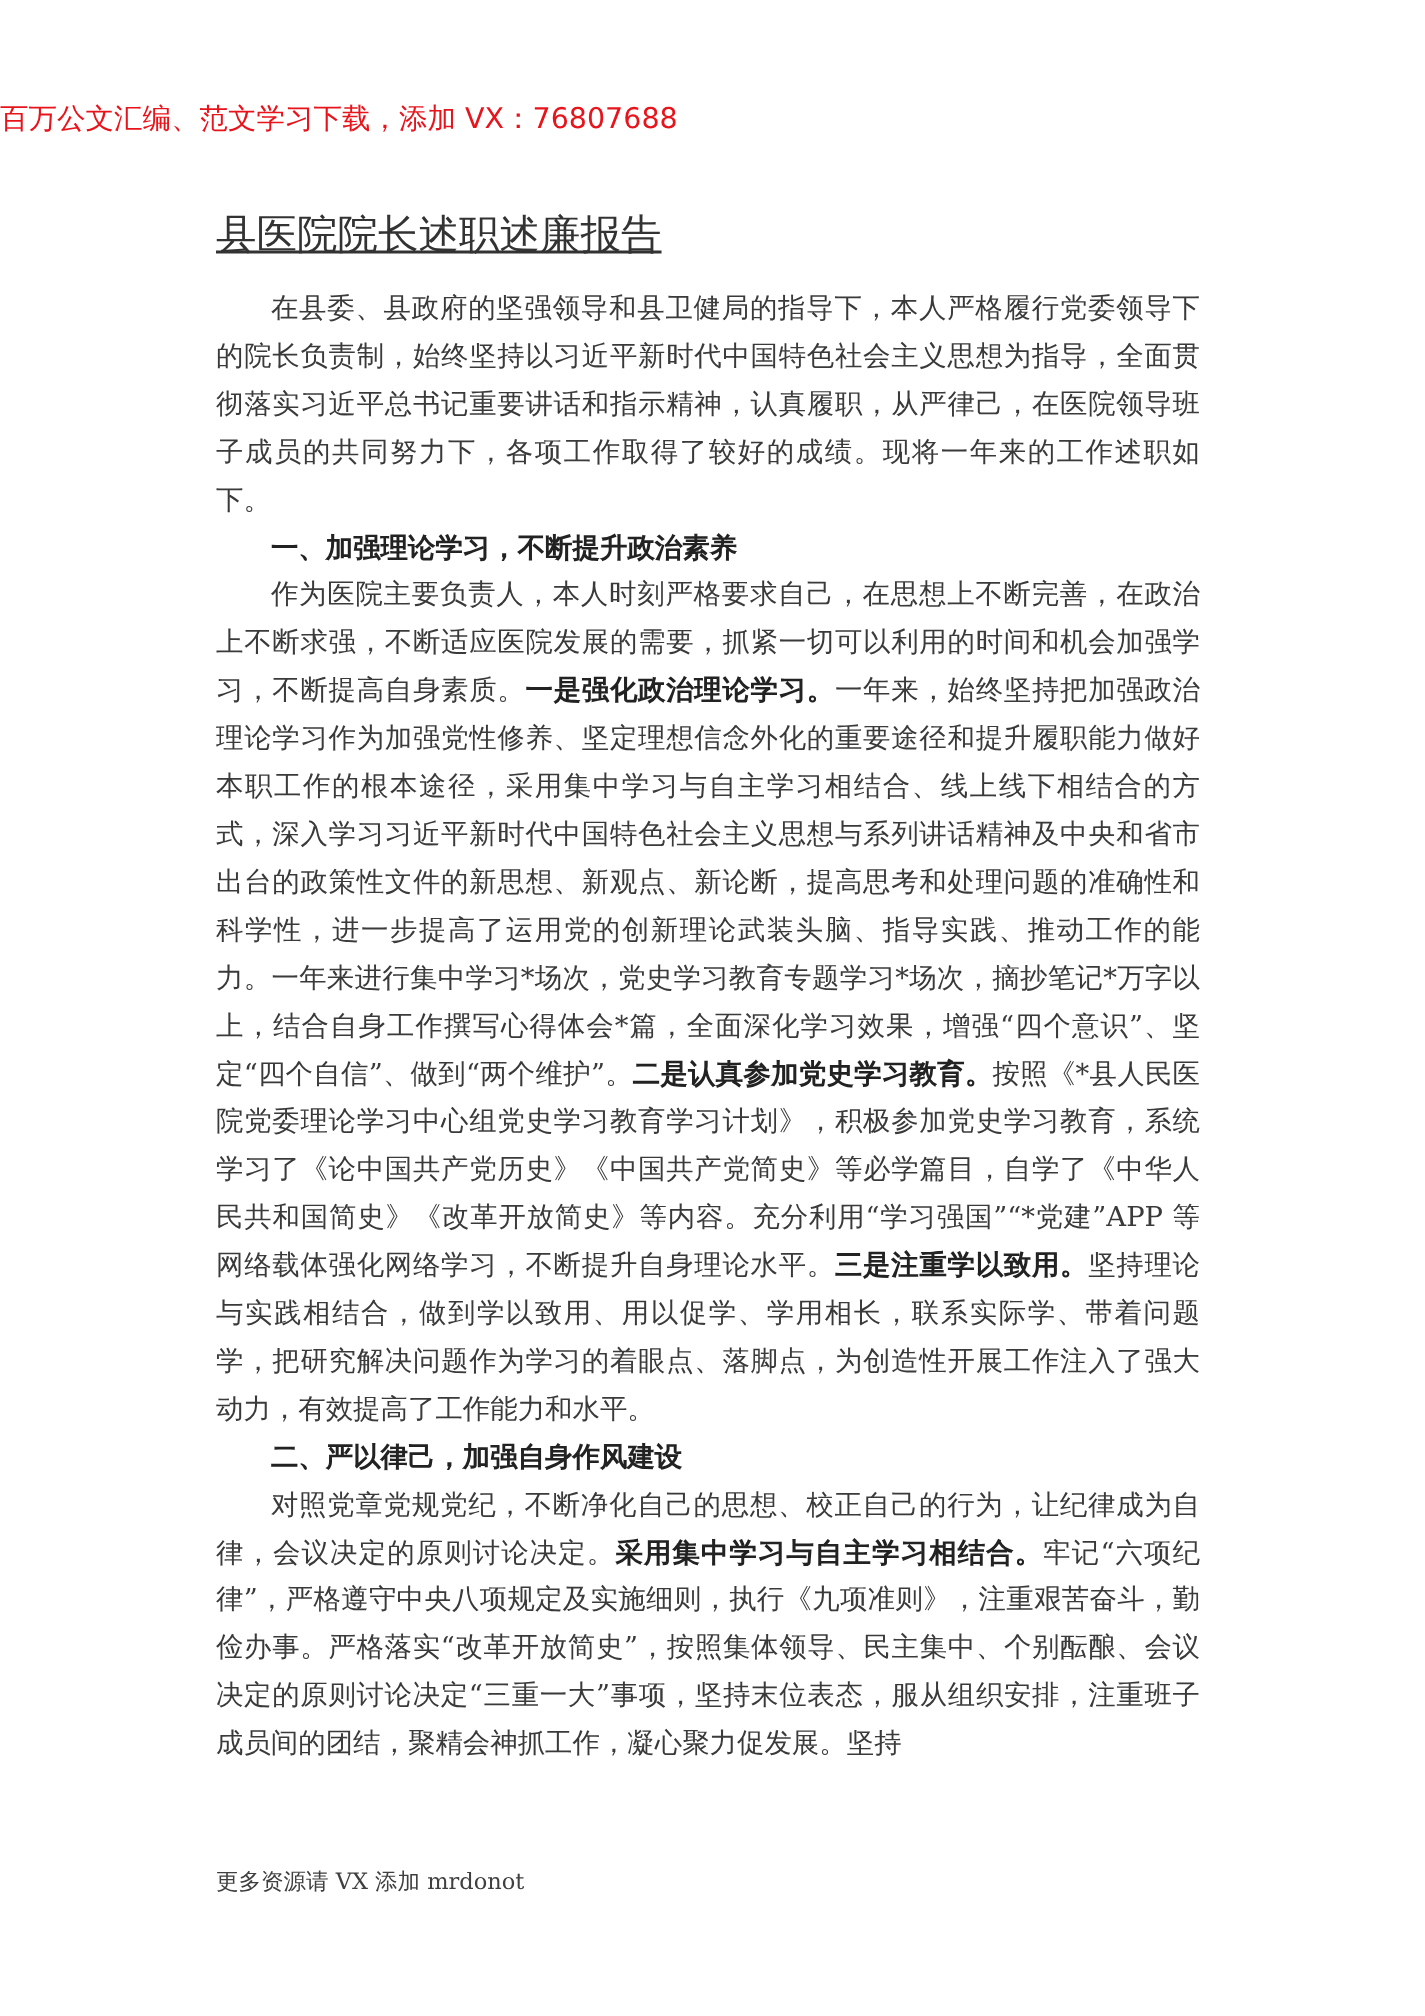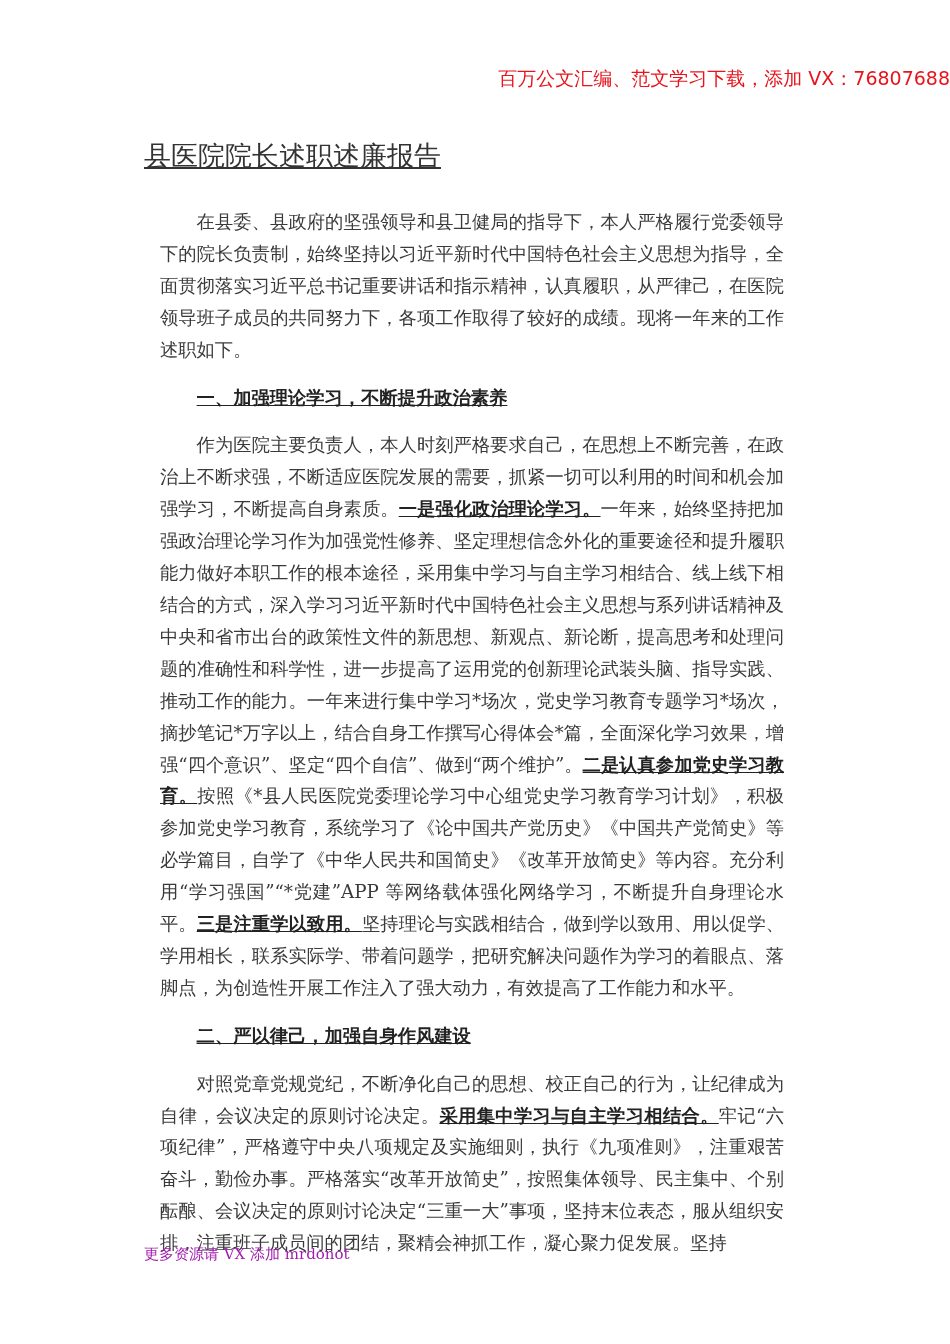--- a/index.html
+++ b/index.html
@@ -1,36 +1,36 @@
 <!DOCTYPE html>
 <html><head>
   <meta charset="utf-8">
   <style>
     html, body { margin: 0; padding: 0; background: #ffffff; }
     body { width: 950px; height: 1344px; position: relative; overflow: hidden; }
     .page { position: absolute; left: 0; top: 0; width: 950px; height: 1344px; background: #fff; }
     .banner {
-      position: absolute; left: 0; top: 66px; width: 950px; text-align: right;
+      position: absolute; left: 0; top: 66px; width: 950px; text-align: left;
       font-family: "DejaVu Sans", sans-serif; font-size: 19px; color: #e8141c; letter-spacing: 0px;
     }
     .title {
       position: absolute; left: 144px; top: 138px;
       font-family: "DejaVu Sans", sans-serif; font-size: 27px; color: #333333; font-weight: normal; text-decoration: underline;
     }
     .body {
       position: absolute; left: 144px; top: 190px; width: 656px;
       font-family: "DejaVu Serif", serif; font-size: 18.3px; line-height: 31.9px; color: #3a3a3a;
       text-align: justify;
     }
-    .body p { margin: 16px; text-indent: 2em; }
+    .body p { margin: 0; text-indent: 2em; }
     .body p.heading { font-family: "DejaVu Sans", sans-serif; font-weight: bold; color: #333; }
-    .body b { font-family: "DejaVu Sans", sans-serif; font-weight: bold; color: #222; text-decoration: underline; }
+    .body b { font-family: "DejaVu Sans", sans-serif; font-weight: bold; color: #222; }
     .footer {
       position: absolute; left: 144px; top: 1245px;
-      font-family: "DejaVu Serif", serif; font-size: 15px; color: #a21caf;
+      font-family: "DejaVu Serif", serif; font-size: 15px; color: #404040;
     }
   </style>
 </head>
 <body>
 
 <div class="page">
   <div class="banner">百万公文汇编、范文学习下载，添加 VX：76807688</div>
   <h1 class="title" style="margin:0;">县医院院长述职述廉报告</h1>
   <div class="body" id="doc-body">
       <p><span>在县委、县政府的坚强领导和县卫健局的指导下，本人严格履行党委领导下的院长负责制，始终坚持以习近平新时代中国特色社会主义思想为指导，全面贯彻落实习近平总书记重要讲话和指示精神，认真履职，从严律己，在医院领导班子成员的共同努力下，各项工作取得了较好的成绩。现将一年来的工作述职如下。</span></p>

